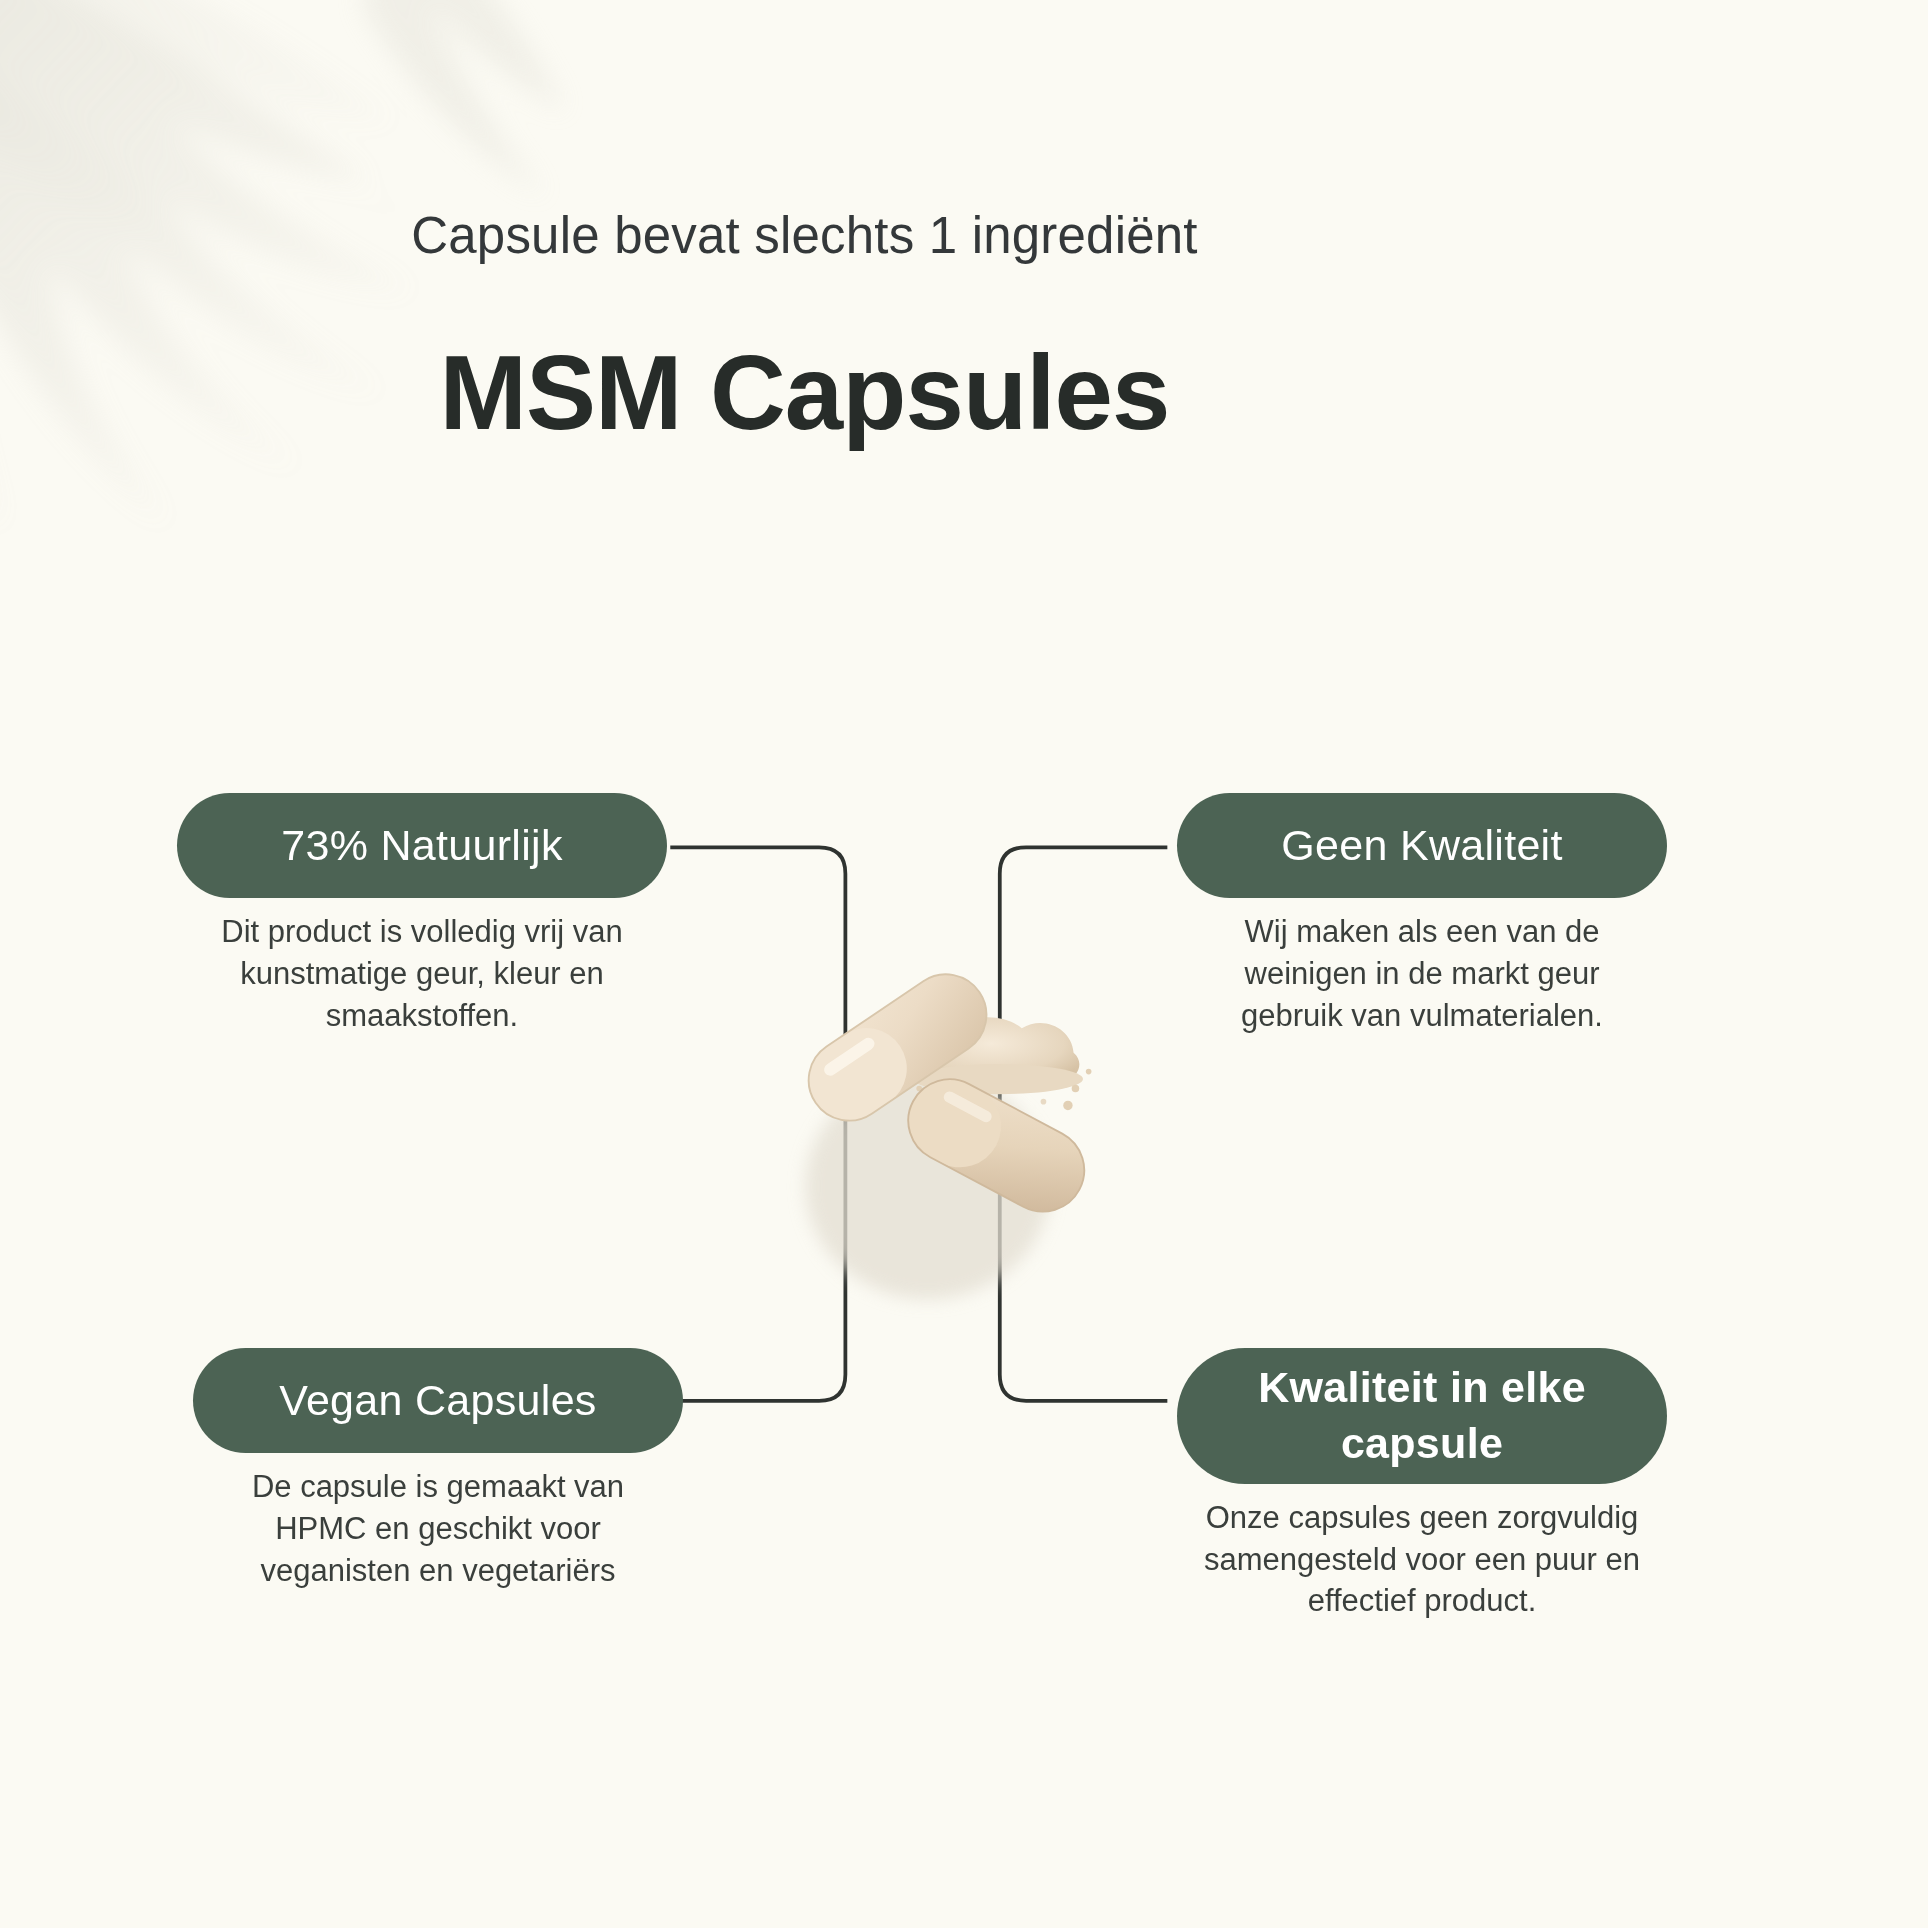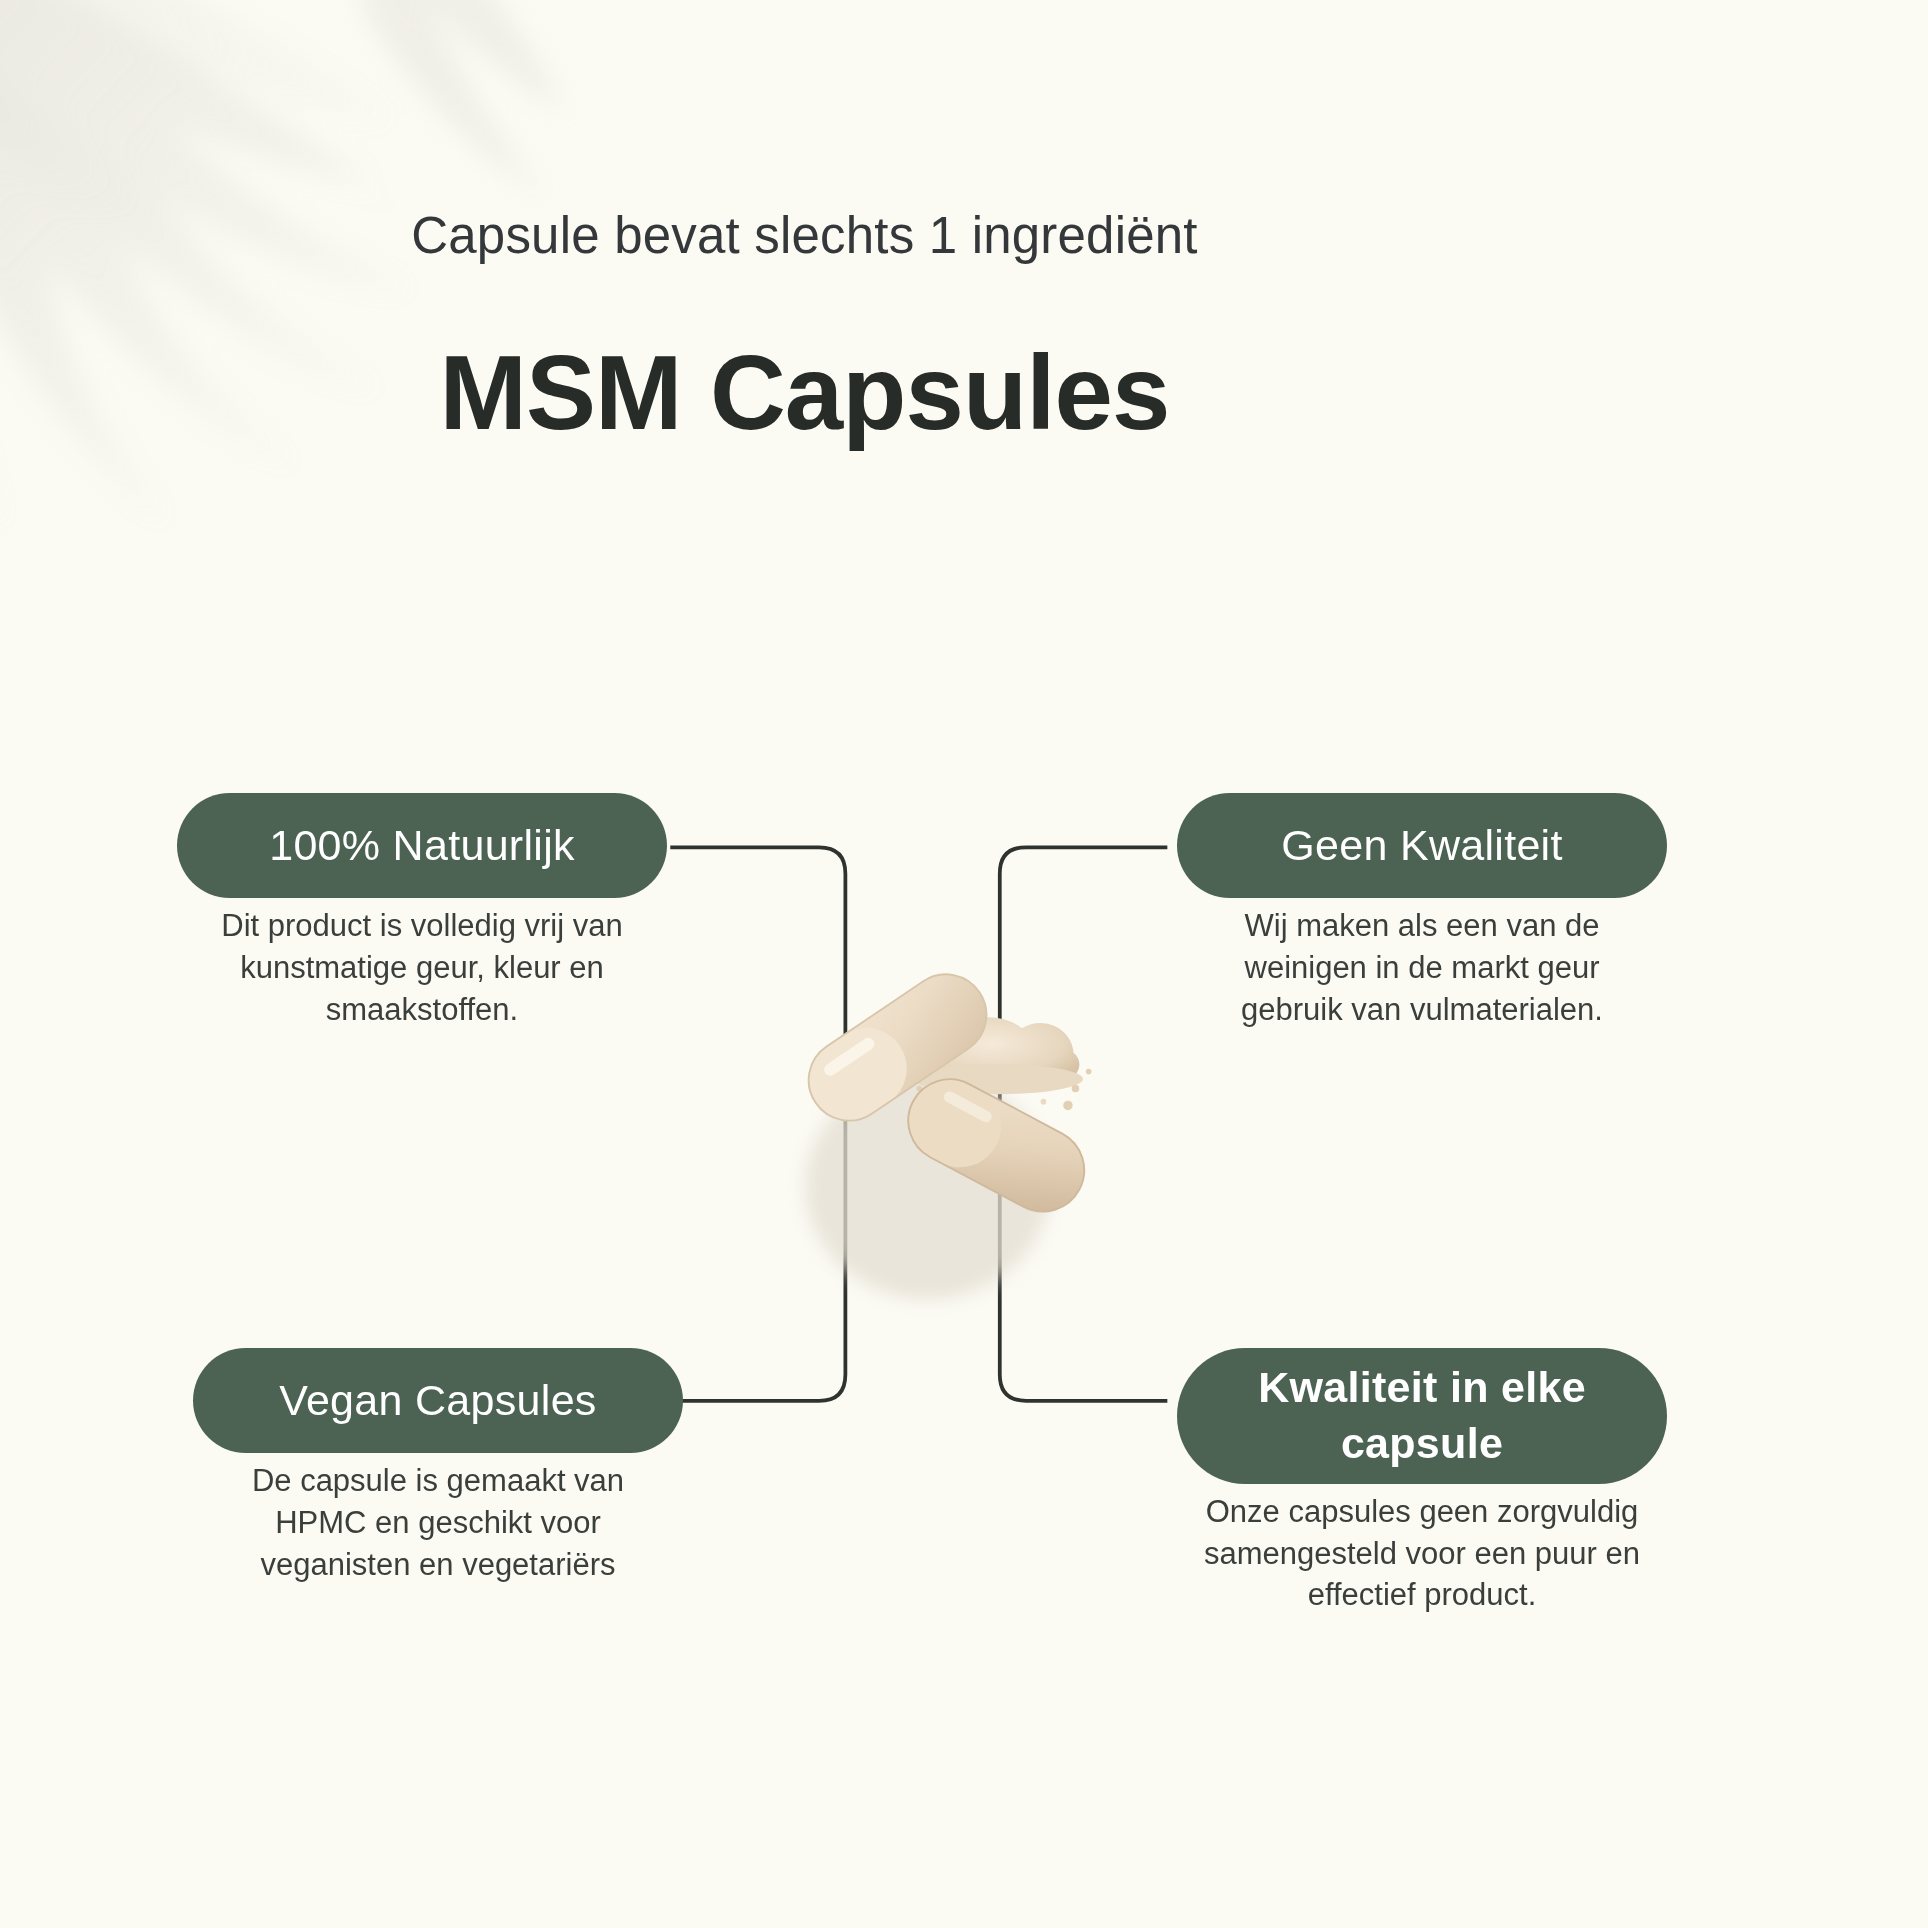--- a/index.html
+++ b/index.html
@@ -83,21 +83,21 @@
     text-align: center;
     font-size: 43px;
     font-weight: 500;
     letter-spacing: 0.3px;
     padding: 24.5px 28px;
     line-height: 1.3;
     box-sizing: border-box;
   }
   .pill.two-line { padding: 12px 28px; font-weight: bold; }
   .desc {
-    margin-top: 7px;
+    margin-top: 13px;
     text-align: center;
     font-size: 31px;
     line-height: 1.35;
     color: #3a3f3c;
     padding: 0 17px;
   }
 
   
   #f-natuurlijk { left: 177px;  top: 793px; }
   #f-vulstoffen { left: 1177px; top: 793px; }
@@ -189,21 +189,21 @@
     <g transform="rotate(28 250 290)">
       <rect x="150" y="208" width="200" height="88" rx="44" fill="url(#capB)"></rect>
       <rect x="150" y="208" width="100" height="88" rx="44" fill="#ecdcc4"></rect>
       <rect x="176" y="224" width="56" height="12" rx="6" fill="#f8efe1" opacity="0.8"></rect>
       <rect x="150" y="208" width="200" height="88" rx="44" fill="none" stroke="#cfb99c" stroke-width="2"></rect>
     </g>
   </svg>
 </div>
 
 <div class="feature" id="f-natuurlijk">
-  <div class="pill">100% Natuurlijk</div>
+  <div class="pill">73% Natuurlijk</div>
   <div class="desc">Dit product is volledig vrij van kunstmatige geur, kleur en smaakstoffen.</div>
 </div>
 
 <div class="feature" id="f-vulstoffen">
   <div class="pill">Geen Kwaliteit</div>
   <div class="desc">Wij maken als een van de weinigen in de markt geur gebruik van vulmaterialen.</div>
 </div>
 
 <div class="feature" id="f-vegan">
   <div class="pill">Vegan Capsules</div>

